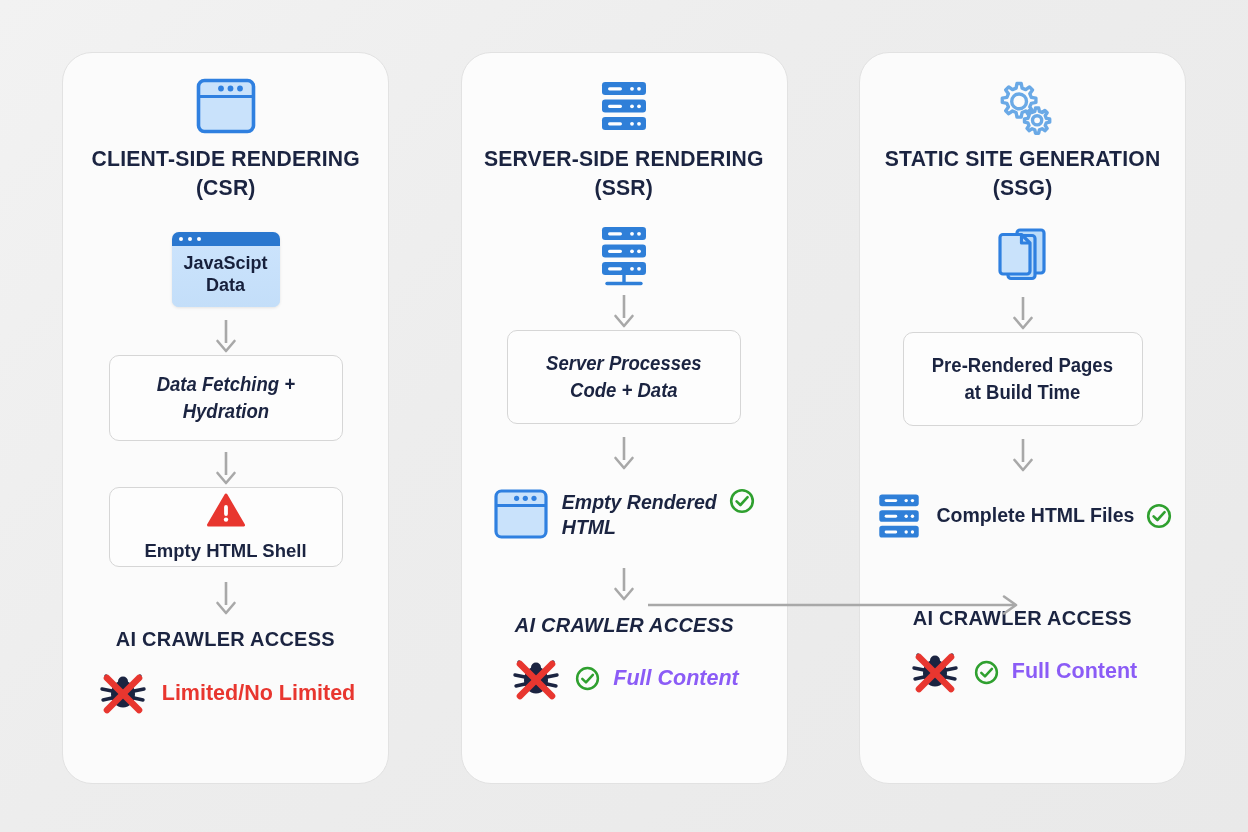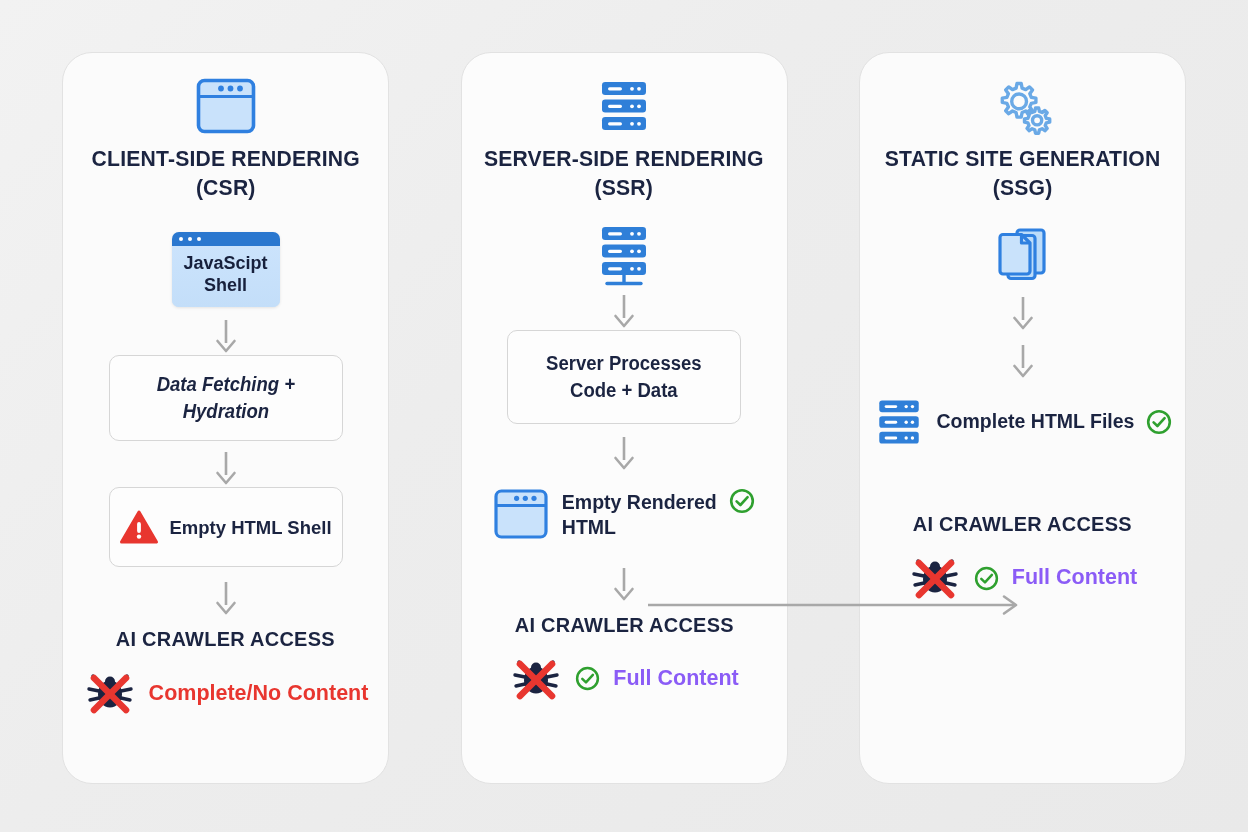--- a/index.html
+++ b/index.html
@@ -90,21 +90,21 @@
     line-height: 1.38;
     text-align: center;
     display: flex;
     align-items: center;
     justify-content: center;
     box-sizing: border-box;
   }
   .box .lbl { transform: scaleX(.95); }
 
   .box.csr-data   { width: 234px; height: 86px; font-style: italic; }
-  .box.csr-shell  { width: 234px; height: 80px; gap: 10px; flex-direction: row; font-size: 18.5px; }
+  .box.csr-shell  { width: 234px; height: 80px; gap: 10px; flex-direction: column; font-size: 18.5px; }
   .box.ssr-proc   { width: 234px; height: 94px; }
   .box.ssg-pages  { width: 240px; height: 94px; }
 
   
   .js-window {
     width: 108px;
     border: 0;
     border-radius: 7px;
     overflow: hidden;
     box-shadow: 0 1px 3px rgba(0,0,0,.10);
@@ -205,21 +205,21 @@
 
       <div class="flow" style="margin-top:30px;">
         <div class="js-window">
           <div class="bar">
             <i></i>
             <i></i>
             <i></i>
           </div>
           <div class="body">
             <div>JavaScipt</div>
-            <div>Shell</div>
+            <div>Data</div>
           </div>
         </div>
 
         <svg class="arrow-down" viewBox="0 0 26 38" style="margin-top:10px;">
           <path d="M13 3 V26" stroke="#a8a8a8" stroke-width="2.6" fill="none"></path>
           <path d="M4.5 24 L13 34 L21.5 24" stroke="#a8a8a8" stroke-width="2.6" fill="none" stroke-linecap="round" stroke-linejoin="round"></path>
         </svg>
 
         <div class="box csr-data">
           <div class="lbl">
@@ -261,21 +261,21 @@
               <path d="M11 44 L18 36"></path>
                 <path d="M43 44 L36 36"></path>
             </g>
             <ellipse cx="27" cy="27" rx="12" ry="13.5" fill="#1b2441"></ellipse>
             <circle cx="27" cy="14.5" r="5" fill="#1b2441"></circle>
             <g stroke="#e8362f" stroke-width="6.6" stroke-linecap="round">
               <path d="M11 11 L43 43"></path>
               <path d="M43 11 L11 43"></path>
             </g>
           </svg>
-          <span class="crawler-label bad">Complete/No Content</span>
+          <span class="crawler-label bad">Limited/No Limited</span>
         </div>
       </div>
     </div>
 
     <div class="card mid">
 
       <div class="card-header-icon">
         <svg width="58" height="58" viewBox="0 0 58 58">
           <g>
             <rect x="7" y="5" width="44" height="13" rx="3.2" fill="#2f7fd8"></rect>
@@ -292,21 +292,21 @@
               <circle cx="44" cy="46.8" r="1.9" fill="#ffffff"></circle>
           </g>
         </svg>
       </div>
 
       <div class="card-title">
         <div>SERVER-SIDE RENDERING</div>
         <div>(SSR)</div>
       </div>
 
-      <div class="flow" style="margin-top:22px;">
+      <div class="flow" style="margin-top:22px;font-style:italic;">
         <svg width="58" height="66" viewBox="0 0 58 66">
           <rect x="7" y="3" width="44" height="13" rx="3.2" fill="#2f7fd8"></rect>
           <rect x="13" y="8.2" width="14" height="3.2" rx="1.6" fill="#ffffff"></rect>
           <circle cx="37" cy="9.8" r="1.9" fill="#ffffff"></circle>
             <circle cx="44" cy="9.8" r="1.9" fill="#ffffff"></circle>
           <rect x="7" y="20.5" width="44" height="13" rx="3.2" fill="#2f7fd8"></rect>
           <rect x="13" y="25.7" width="14" height="3.2" rx="1.6" fill="#ffffff"></rect>
           <circle cx="37" cy="27.3" r="1.9" fill="#ffffff"></circle>
             <circle cx="44" cy="27.3" r="1.9" fill="#ffffff"></circle>
           <rect x="7" y="38" width="44" height="13" rx="3.2" fill="#2f7fd8"></rect>
@@ -413,20 +413,26 @@
           <rect x="16" y="9.5" width="27" height="43" rx="3" fill="#bcdcfa" stroke="#2f80e0" stroke-width="3.2"></rect>
           <path d="M11 8.5 h18.5 l8.5 8.5 v28 a3 3 0 0 1 -3 3 h-24 a3 3 0 0 1 -3 -3 v-33.5 a3 3 0 0 1 3 -3 z" fill="#c9e2fb" stroke="#2f80e0" stroke-width="3.2" stroke-linejoin="round"></path>
           <path d="M29.5 8.5 v8.5 h8.5" fill="none" stroke="#2f80e0" stroke-width="3.2" stroke-linejoin="round"></path>
         </svg>
 
         <svg class="arrow-down" viewBox="0 0 26 38" style="margin-top:6px;">
           <path d="M13 3 V26" stroke="#a8a8a8" stroke-width="2.6" fill="none"></path>
           <path d="M4.5 24 L13 34 L21.5 24" stroke="#a8a8a8" stroke-width="2.6" fill="none" stroke-linecap="round" stroke-linejoin="round"></path>
         </svg>
 
+        <div class="box ssg-pages">
+          <div class="lbl">
+            <div>Pre-Rendered Pages</div>
+            <div>at Build Time</div>
+          </div>
+        </div>
 
         <svg class="arrow-down" viewBox="0 0 26 38" style="margin-top:10px;">
           <path d="M13 3 V26" stroke="#a8a8a8" stroke-width="2.6" fill="none"></path>
           <path d="M4.5 24 L13 34 L21.5 24" stroke="#a8a8a8" stroke-width="2.6" fill="none" stroke-linecap="round" stroke-linejoin="round"></path>
         </svg>
 
         <div class="result-row" style="margin-top:16px;gap:12px;">
           <svg width="52" height="52" viewBox="0 0 58 58" class="sp">
             <rect x="7" y="5" width="44" height="13" rx="3.2" fill="#2f7fd8"></rect>
             <rect x="13" y="10.2" width="14" height="3.2" rx="1.6" fill="#ffffff"></rect>

